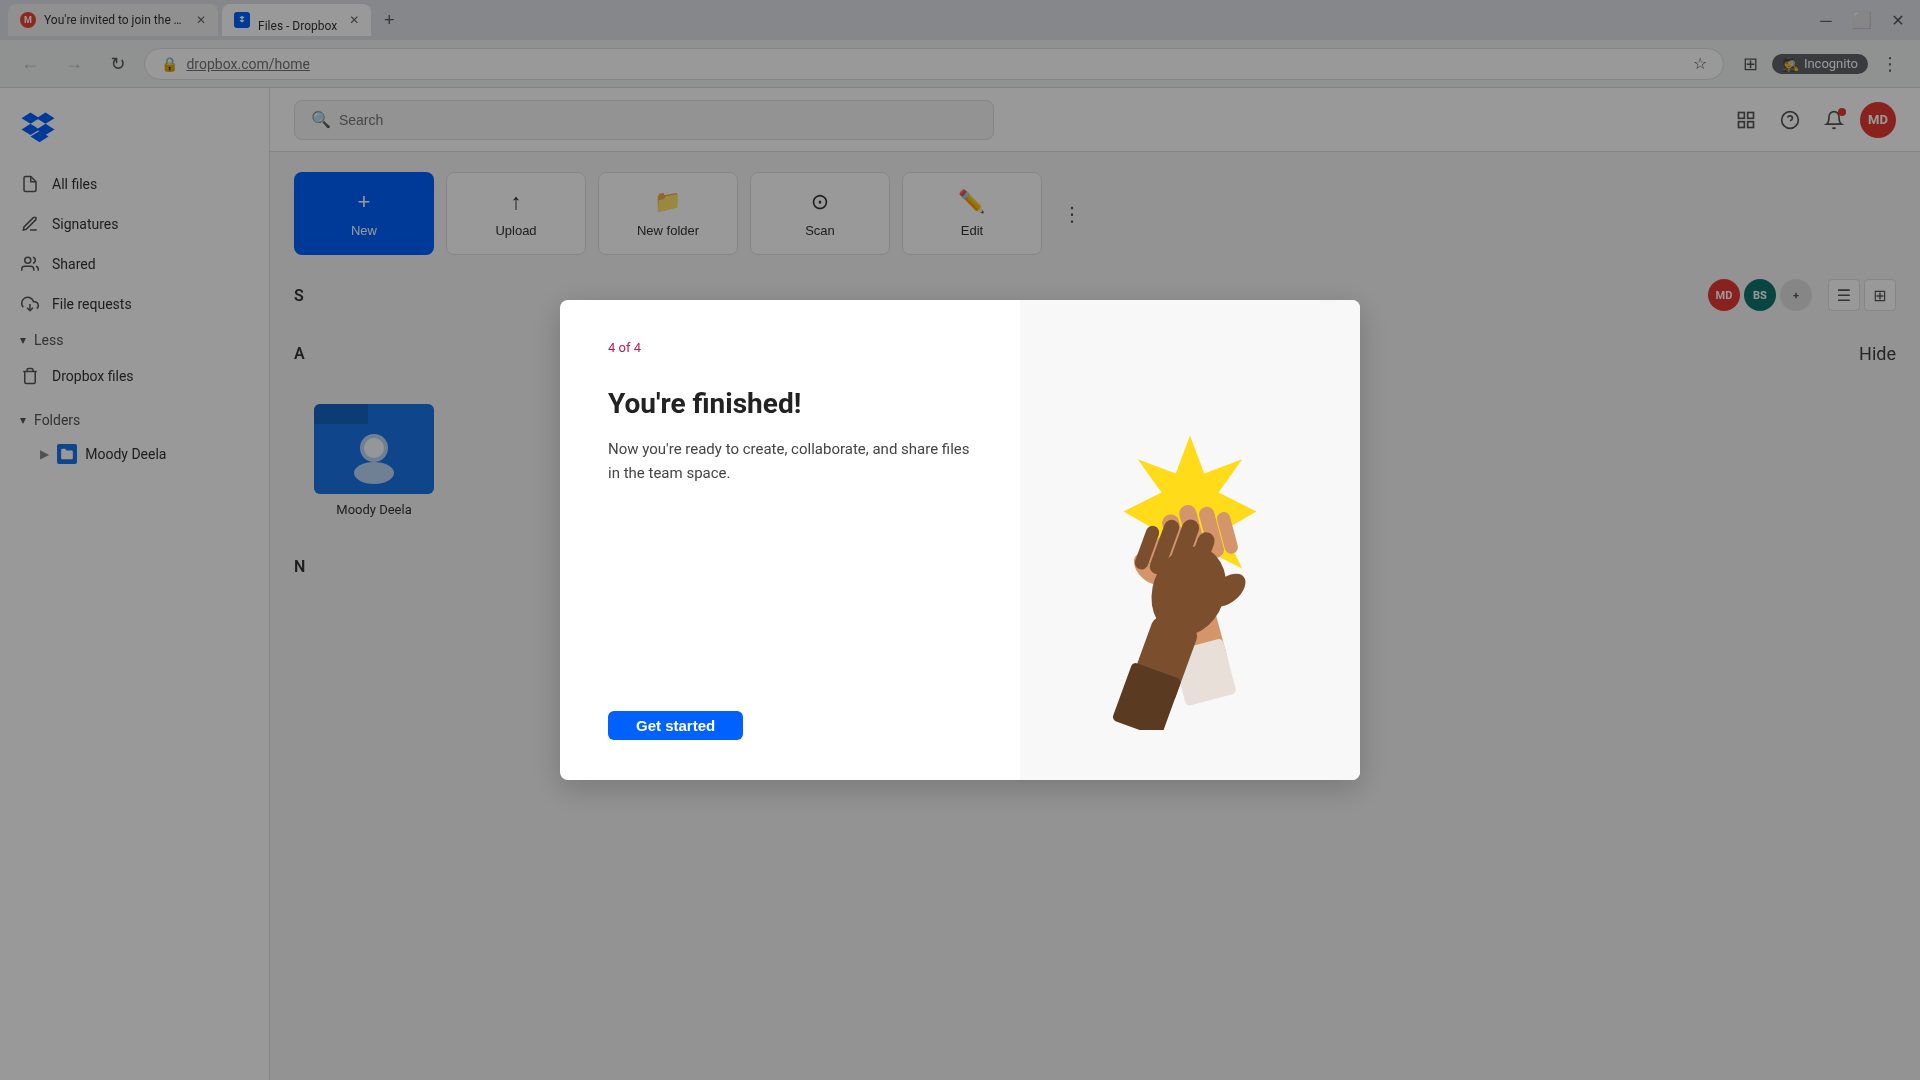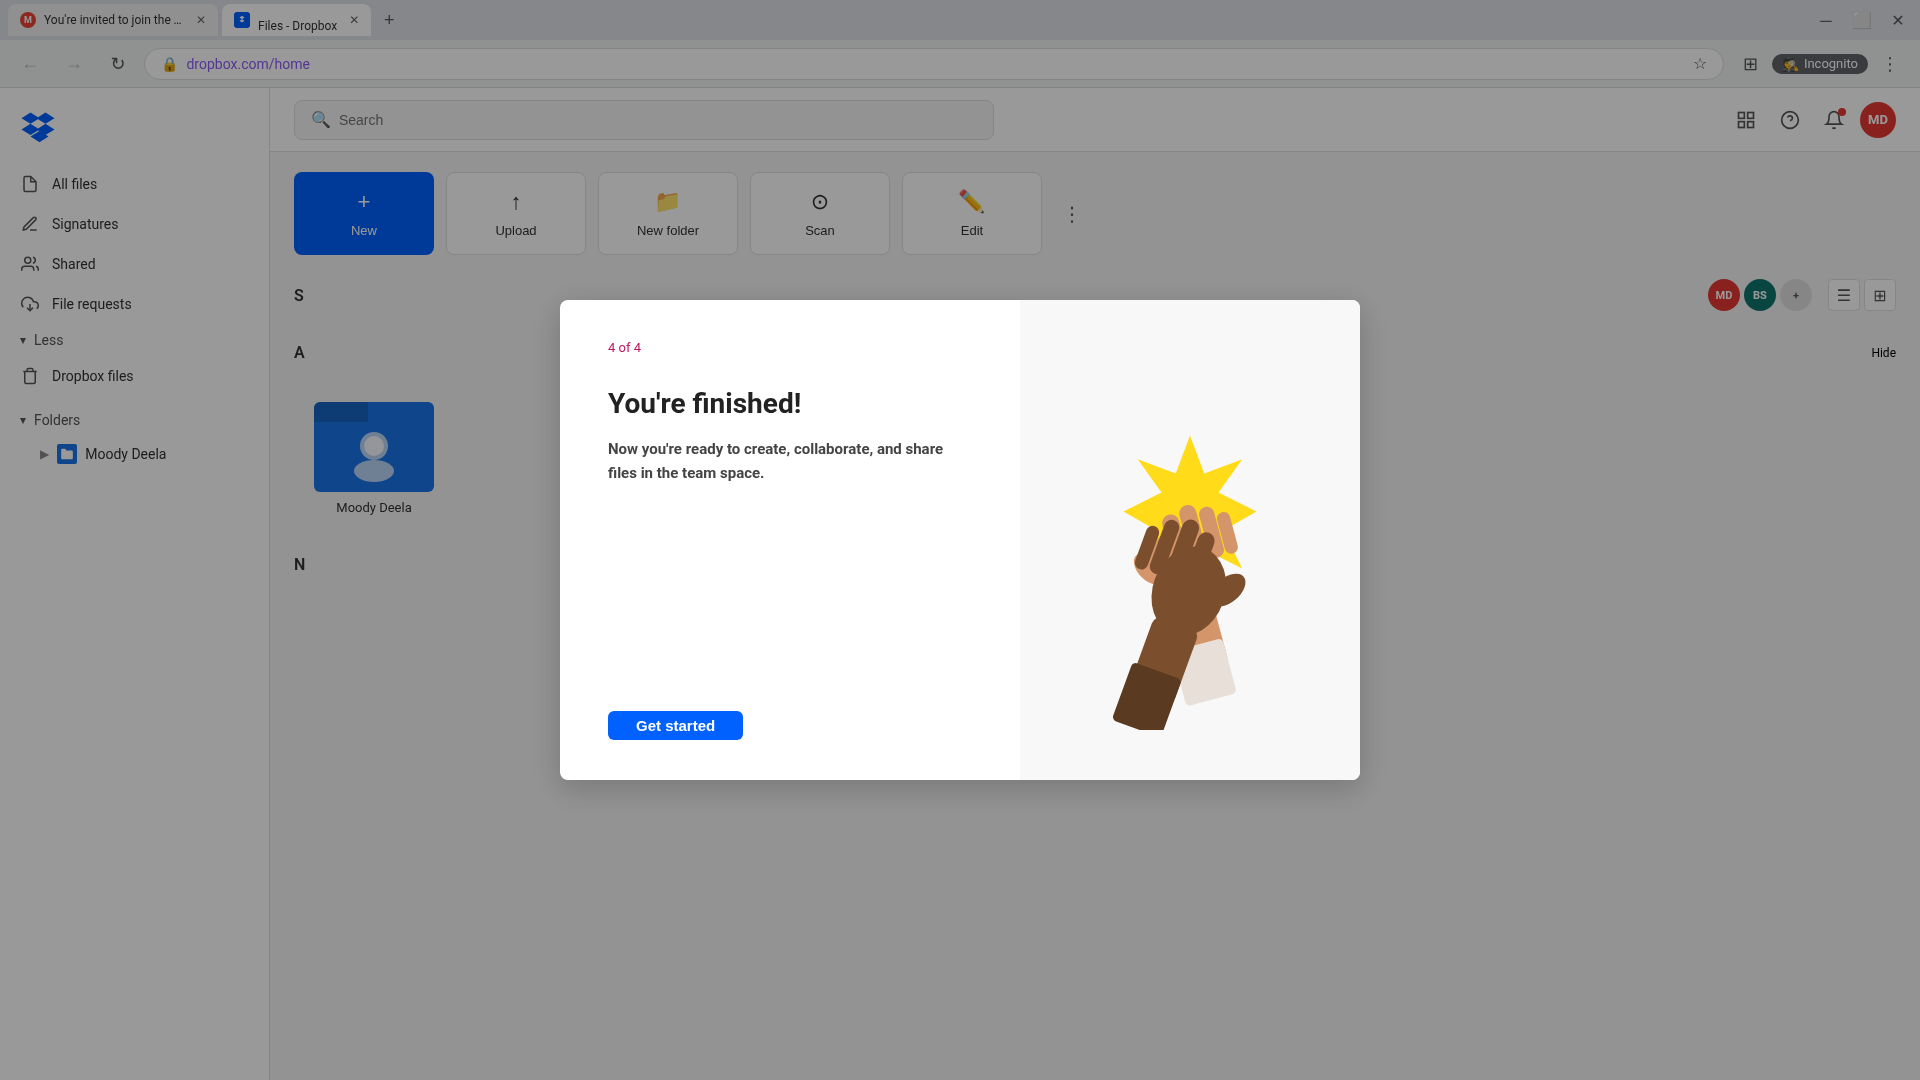--- a/index.html
+++ b/index.html
@@ -12,21 +12,21 @@
     .browser-tab-gmail .tab-favicon { background: #EA4335; border-radius: 50%; display: flex; align-items: center; justify-content: center; color: white; font-size: 9px; font-weight: bold; }
     .browser-tab-dropbox .tab-favicon { background: #0061FF; border-radius: 3px; display: flex; align-items: center; justify-content: center; }
     .new-tab-btn { width: 28px; height: 28px; border-radius: 50%; display: flex; align-items: center; justify-content: center; font-size: 18px; color: #555; cursor: pointer; border: none; background: transparent; }
     .window-controls { margin-left: auto; display: flex; gap: 8px; }
     .win-btn { width: 28px; height: 28px; display: flex; align-items: center; justify-content: center; border-radius: 4px; cursor: pointer; font-size: 16px; color: #555; }
 
     .browser-toolbar { display: flex; align-items: center; height: 48px; background: #f1f3f4; padding: 0 12px; gap: 8px; border-bottom: 1px solid #dadce0; }
     .nav-btn { width: 36px; height: 36px; border-radius: 50%; display: flex; align-items: center; justify-content: center; cursor: pointer; color: #555; font-size: 18px; border: none; background: transparent; }
     .nav-btn.disabled { color: #bbb; cursor: default; }
     .address-bar { flex: 1; height: 32px; border-radius: 16px; background: #fff; border: 1px solid #dadce0; display: flex; align-items: center; padding: 0 16px; gap: 8px; font-size: 14px; color: #333; }
-    .address-bar-url { flex: 1; font-size: 14px; color: #8b5cf6; }
+    .address-bar-url { flex: 1; font-size: 14px; color: #737373; text-decoration: underline; }
     .toolbar-right { display: flex; align-items: center; gap: 4px; }
     .toolbar-icon-btn { width: 36px; height: 36px; border-radius: 50%; display: flex; align-items: center; justify-content: center; cursor: pointer; font-size: 18px; color: #555; border: none; background: transparent; }
     .incognito-badge { display: flex; align-items: center; gap: 4px; background: #5f6368; color: white; border-radius: 12px; padding: 2px 10px; font-size: 13px; }
 
     
     .app-layout { display: flex; height: calc(1080px - 88px); }
 
     
     .sidebar { width: 270px; background: #fff; border-right: 1px solid #e0e0e0; padding: 12px 0; display: flex; flex-direction: column; flex-shrink: 0; }
     .sidebar-logo { padding: 8px 20px 16px; }
@@ -47,21 +47,21 @@
     .search-bar input { flex: 1; border: none; background: transparent; font-size: 14px; outline: none; color: #333; }
     .header-right { margin-left: auto; display: flex; align-items: center; gap: 8px; }
     .header-icon-btn { width: 36px; height: 36px; border-radius: 50%; display: flex; align-items: center; justify-content: center; cursor: pointer; font-size: 18px; color: #555; border: none; background: transparent; position: relative; }
     .notification-dot { width: 8px; height: 8px; background: #e53935; border-radius: 50%; position: absolute; top: 6px; right: 6px; }
     .avatar { width: 36px; height: 36px; border-radius: 50%; background: #e53935; color: white; display: flex; align-items: center; justify-content: center; font-size: 13px; font-weight: bold; cursor: pointer; }
 
     
     .content-area { padding: 20px 24px; }
     .section-header { display: flex; align-items: center; justify-content: space-between; margin-bottom: 16px; }
     .section-title { font-size: 16px; font-weight: 600; color: #333; }
-    .hide-link { color: #000000; font-size: 12px; cursor: pointer; text-decoration: none; }
+    .hide-link { color: #404040; font-size: 18px; cursor: pointer; text-decoration: none; }
 
     .action-buttons { display: flex; gap: 12px; margin-bottom: 24px; }
     .action-btn { display: flex; flex-direction: column; align-items: center; justify-content: center; gap: 8px; padding: 16px 24px; border-radius: 8px; border: none; cursor: pointer; font-size: 13px; min-width: 140px; }
     .action-btn.primary { background: #0061FF; color: white; }
     .action-btn.secondary { background: #fff; color: #333; border: 1px solid #e0e0e0; }
     .action-btn .btn-icon { font-size: 22px; }
 
     
     .three-dots { font-size: 20px; color: #555; cursor: pointer; }
 
@@ -80,21 +80,21 @@
     .folder-thumbnail { width: 120px; height: 90px; background: #1a73e8; border-radius: 6px; display: flex; align-items: flex-end; justify-content: center; padding-bottom: 8px; position: relative; overflow: hidden; }
     .folder-thumbnail::before { content: ''; position: absolute; top: 0; left: 0; right: 0; height: 20px; background: #1565c0; border-radius: 6px 0 0 0; width: 45%; }
 
     
     .modal-overlay { position: fixed; top: 0; left: 0; width: 100%; height: 100%; background: rgba(0,0,0,0.4); display: flex; align-items: center; justify-content: center; z-index: 100; }
     .modal { background: #fff; border-radius: 8px; width: 800px; min-height: 480px; display: flex; overflow: hidden; position: relative; box-shadow: 0 8px 32px rgba(0,0,0,0.2); }
     .modal-left { flex: 1; padding: 40px 48px; display: flex; flex-direction: column; }
     .modal-right { width: 340px; background: #f8f8f8; display: flex; align-items: center; justify-content: center; overflow: hidden; }
     .step-indicator { font-size: 13px; color: #be185d; margin-bottom: 32px; }
     .modal-title { font-size: 28px; font-weight: 700; color: #222; margin-bottom: 16px; line-height: 1.2; }
-    .modal-description { font-size: 15px; color: #444; line-height: 1.6; margin-bottom: auto; font-weight: bold; }
+    .modal-description { font-size: 15px; color: #444; line-height: 1.6; margin-bottom: auto; }
     .modal-footer { margin-top: 48px; }
     .get-started-btn { background: #0061FF; color: white; border: none; border-radius: 6px; padding: 6px 28px; font-size: 15px; font-weight: 600; cursor: pointer; }
 
     
     .highfive-illustration { width: 100%; height: 100%; display: flex; align-items: center; justify-content: center; }
     .highfive-svg { width: 300px; height: 380px; }
   </style>
 </head>
 <body>
 

